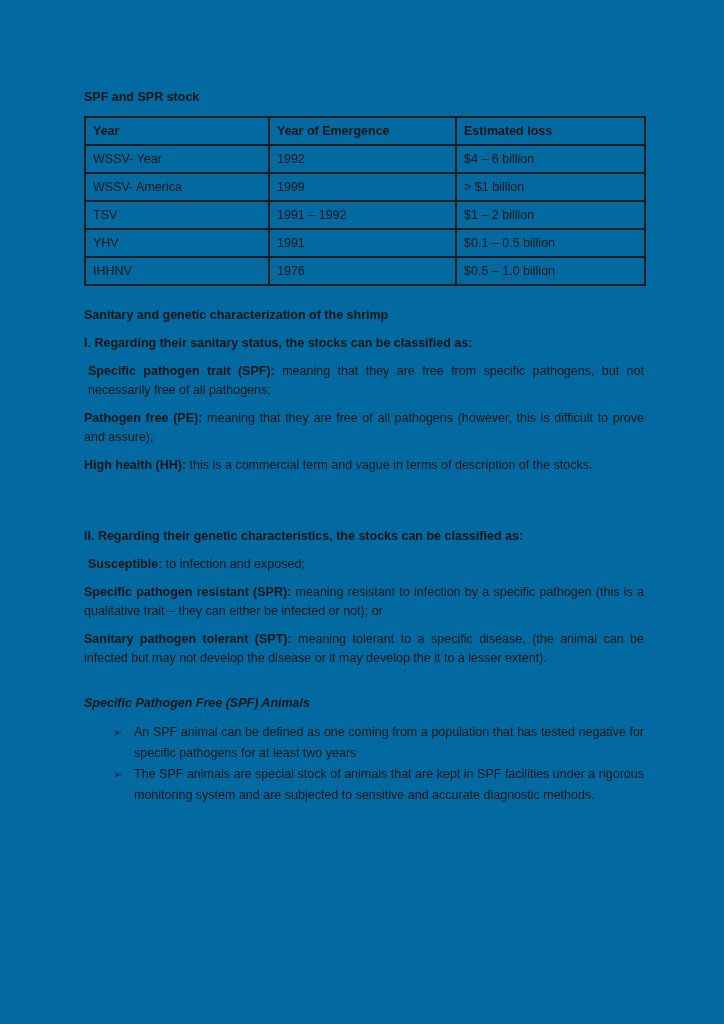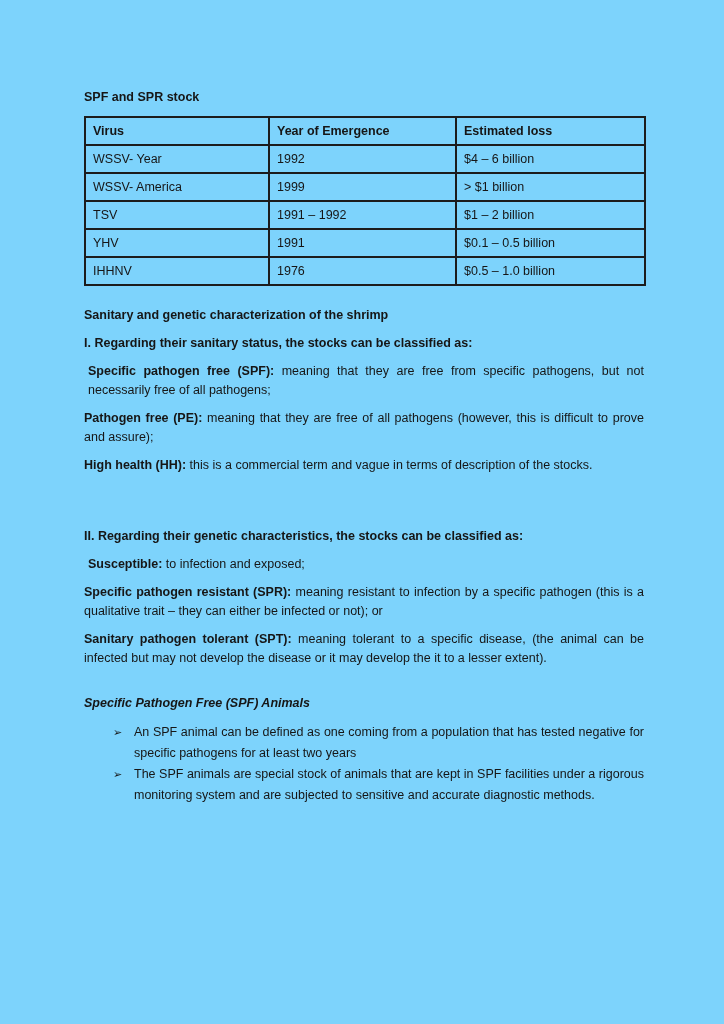--- a/index.html
+++ b/index.html
@@ -8,21 +8,21 @@
     width: 724px; height: 1024px;
     background: #ffffff;
     font-family: "Liberation Sans", sans-serif;
     color: #161616;
   }
   .page {
     position: relative;
     width: 724px; height: 1024px;
     padding: 88px 80px 0 84px;
     overflow: hidden;
-    background: #7dd3fc;
+    background: #0369a1;
   }
   .h {
     font-weight: 700;
     font-size: 12.5px;
     line-height: 19px;
     margin: 0 0 9px 0;
   }
   p.body {
     font-size: 12.5px;
     line-height: 19px;
@@ -85,21 +85,21 @@
 
 
   <table class="losses">
     <colgroup>
         <col class="c1">
         <col class="c2">
         <col class="c3">
       </colgroup>
     <thead>
       <tr>
-        <th>Virus</th>
+        <th>Year</th>
         <th>Year of Emergence</th>
         <th>Estimated loss</th>
       </tr>
     </thead>
     <tbody>
       <tr>
         <td>WSSV- Year</td>
         <td>1992</td>
         <td>$4 – 6 billion</td>
       </tr>
@@ -123,21 +123,21 @@
         <td>1976</td>
         <td>$0.5 – 1.0 billion</td>
       </tr>
     </tbody>
   </table>
 
   <div class="h section-gap">Sanitary and genetic characterization of the shrimp</div>
 
   <div class="h">I. Regarding their sanitary status, the stocks can be classified as:</div>
 
-  <p class="body sp-indent"><b>Specific pathogen free (SPF):</b> <span>meaning that they are free from specific pathogens, but not necessarily free of all pathogens;</span></p>
+  <p class="body sp-indent"><b>Specific pathogen trait (SPF):</b> <span>meaning that they are free from specific pathogens, but not necessarily free of all pathogens;</span></p>
 
   <p class="body"><b>Pathogen free (PE):</b> <span>meaning that they are free of all pathogens (however, this is difficult to prove and assure);</span></p>
 
 
   <p class="body"><b>High health (HH):</b> <span>this is a commercial term and vague in terms of description of the stocks.</span></p>
 
   <div class="h big-gap">II. Regarding their genetic characteristics, the stocks can be classified as:</div>
 
   <p class="body sp-indent"><b>Susceptible:</b> <span>to infection and exposed;</span></p>
 

